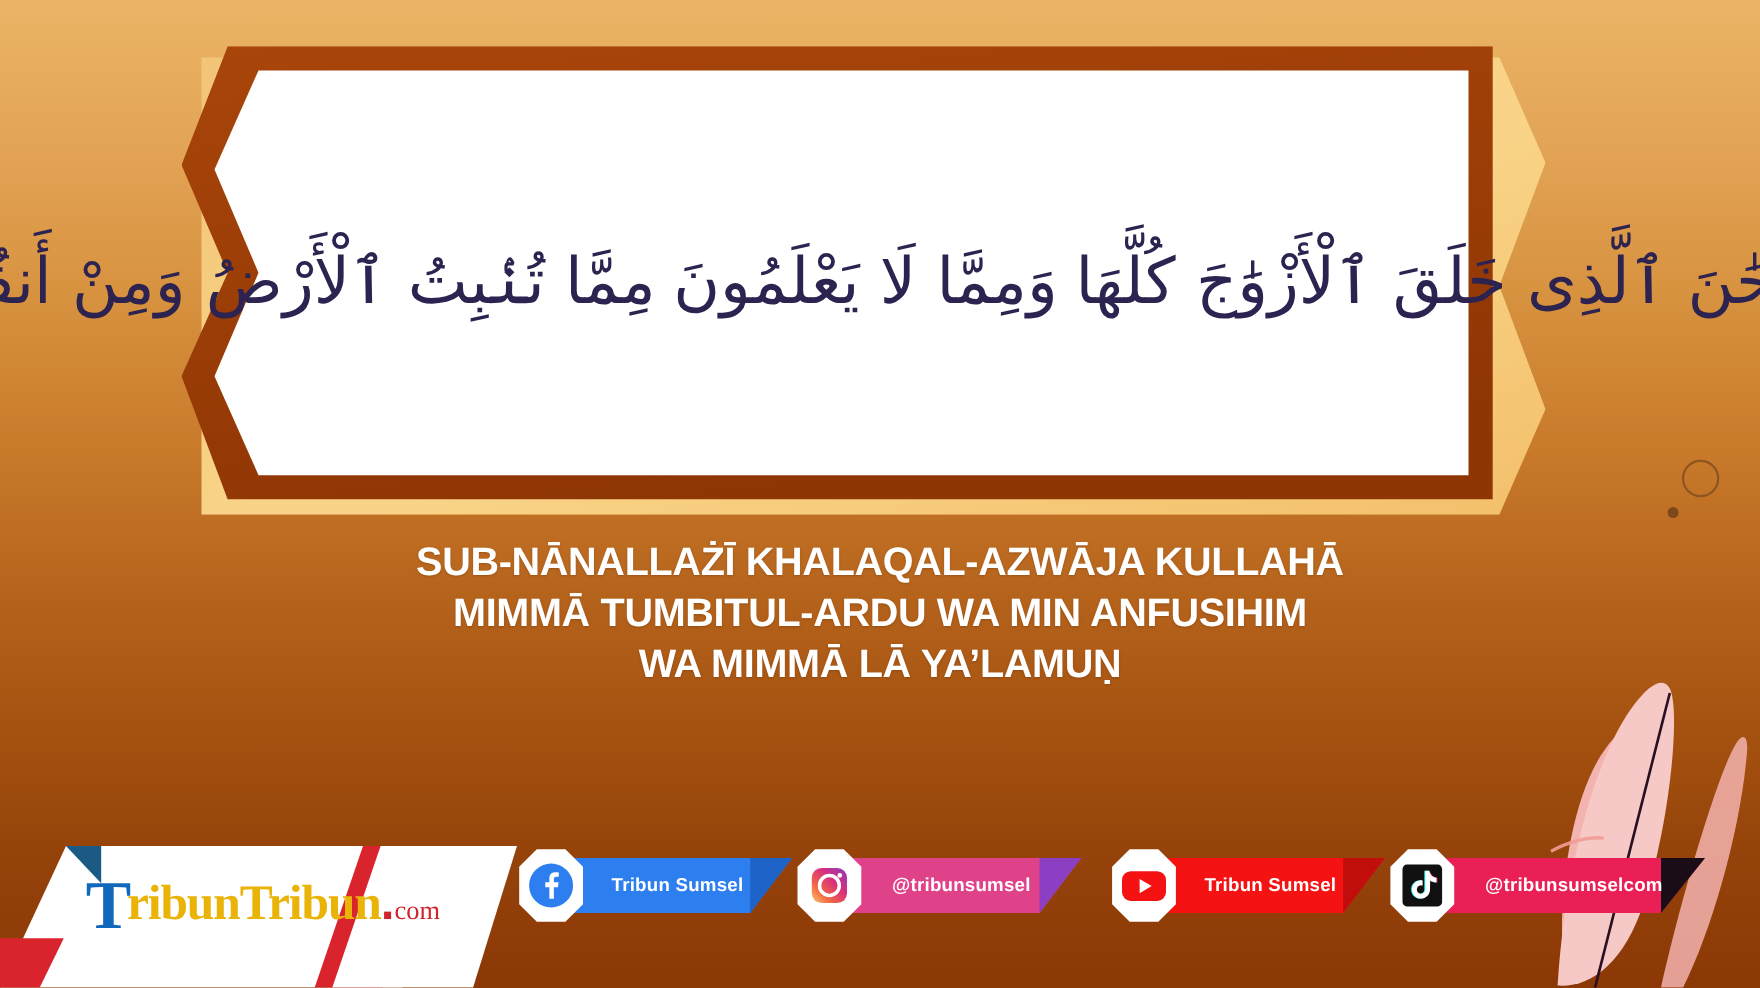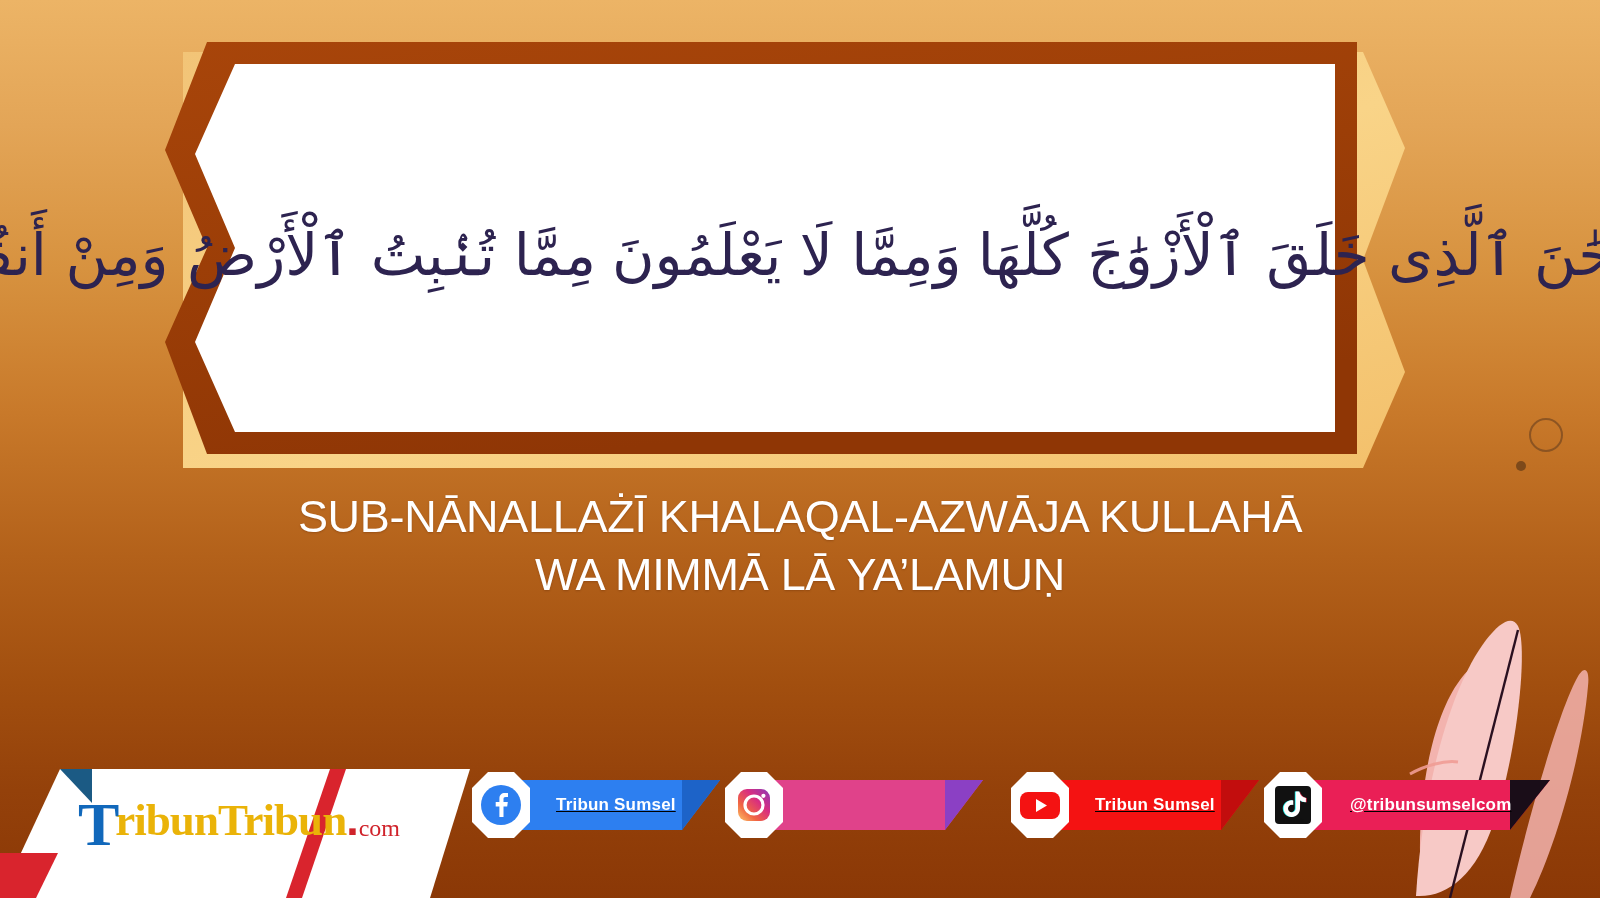--- a/index.html
+++ b/index.html
@@ -66,22 +66,22 @@
   }
 
   
   .translit{
     position:absolute;left:0;top:488px;width:1600px;
     text-align:center;
   }
   .translit-line{
     color:#ffffff;
     font-family:"Liberation Sans", sans-serif;
-    font-weight:normal;
-    font-size:45px;
+    font-weight:bold;
+    font-size:36px;
     line-height:1.28;
     letter-spacing:-0.3px;
     text-shadow:0 1px 2px rgba(80,30,0,.28);
     white-space:nowrap;
   }
 
   
   .logo-banner{position:absolute;left:0px;top:733px;width:470px;height:165px;}
   .logo-text{
     position:absolute;left:78px;top:790px;width:330px;height:60px;
@@ -102,21 +102,21 @@
     font-weight:normal;font-size:24px;color:#d0232b;letter-spacing:0px;
     position:relative;top:8px;
   }
   .logo-dot{color:#d0232b;font-size:45px;font-weight:bold;position:relative;top:0;}
 
   
   .socials{position:absolute;left:470px;top:770px;width:1080px;height:82px;}
   .badge{position:absolute;top:0;height:70px;}
   .badge-bar{
     position:absolute;left:32px;top:10px;height:50px;
-    display:flex;align-items:center;text-decoration:underline;
+    display:flex;align-items:center;
   }
   .badge-bar-bg{position:absolute;left:0;top:0;height:50px;}
   .badge-label{
     position:relative;z-index:3;color:#fff;font-size:17px;font-weight:bold;
     font-family:"Liberation Sans", sans-serif;white-space:nowrap;
     letter-spacing:.2px;
   }
   .badge-icon{
     position:absolute;left:0;top:0;width:62px;height:70px;z-index:4;
   }
@@ -169,20 +169,21 @@
 
     <div class="ayah">
       <div class="ayah-line">سُبْحَٰنَ ٱلَّذِى خَلَقَ ٱلْأَزْوَٰجَ كُلَّهَا</div>
       <div class="ayah-line">وَمِمَّا لَا يَعْلَمُونَ</div>
       <div class="ayah-line">مِمَّا تُنۢبِتُ ٱلْأَرْضُ وَمِنْ أَنفُسِهِمْ</div>
     </div>
   </div>
 
   <div class="translit">
     <div class="translit-line">SUB-NĀNALLAŻĪ KHALAQAL-AZWĀJA KULLAHĀ</div>
+    <div class="translit-line">MIMMĀ TUMBITUL-ARDU WA MIN ANFUSIHIM</div>
     <div class="translit-line">WA MIMMĀ LĀ YA’LAMUṆ</div>
   </div>
 
   <svg class="logo-banner" viewBox="0 0 470 165" xmlns="http://www.w3.org/2000/svg">
     <path d="M60 36 L470 36 L430 165 L0 165 Z" fill="#ffffff"></path>
     <path d="M60 36 L92 36 L92 70 Z" fill="#1b5a84"></path>
     <path d="M0 120 L58 120 L36 165 L0 165 Z" fill="#d9242d"></path>
     <path d="M320 36 L400 36 L352 165 L272 165 Z" fill="#d9242d" opacity="0"></path>
     <path d="M316 36 L392 36 L344 165 L268 165 Z" fill="#ffffff" opacity="0"></path>
     <path d="M330 36 L392 36 L348 165 L286 165 Z" fill="#d9242d"></path>
@@ -212,20 +213,23 @@
         <circle cx="31" cy="35" r="20" fill="#2d7ff0"></circle>
         <path d="M33.5 47 V36.5 H37.2 L37.8 32 H33.5 V29.3 C33.5 28 33.9 27.1 35.8 27.1 H38 V23.1 C37.6 23 36.3 22.9 34.8 22.9 C31.6 22.9 29.4 24.8 29.4 28.4 V32 H25.7 V36.5 H29.4 V47 Z" fill="#ffffff"></path>
       </svg>
     </div>
 
     <div class="badge" style="left:253px;width:260px;">
       <svg class="badge-bar-bg" style="left:32px;top:10px;width:228px;height:50px;" viewBox="0 0 228 50" xmlns="http://www.w3.org/2000/svg" preserveAspectRatio="none">
         <path d="M0 0 H190 L228 0 L190 50 H0 Z" fill="#e0428a"></path>
         <path d="M190 0 H228 L190 50 Z" fill="#8b40c4"></path>
       </svg>
+      <div class="badge-bar" style="left:88px;top:10px;">
+        <span class="badge-label">@tribunsumsel</span>
+      </div>
       <svg class="badge-icon" viewBox="0 0 62 70" xmlns="http://www.w3.org/2000/svg">
         <defs>
           <linearGradient id="iggrad" x1="0" y1="1" x2="1" y2="0">
             <stop offset="0%" stop-color="#fdc468"></stop>
             <stop offset="30%" stop-color="#f06543"></stop>
             <stop offset="62%" stop-color="#d92e7f"></stop>
             <stop offset="100%" stop-color="#8a3ab9"></stop>
           </linearGradient>
         </defs>
         <path d="M18 2 H44 L60 18 V52 L44 68 H18 L2 52 V18 Z" fill="#ffffff"></path>

